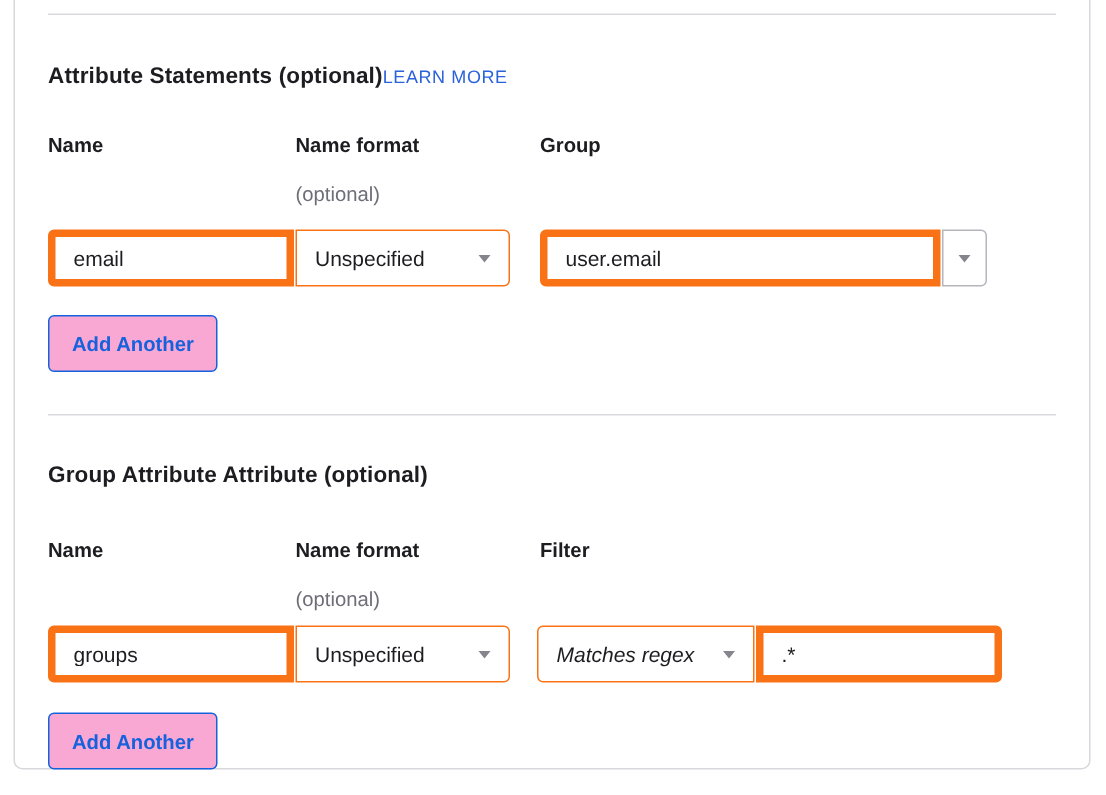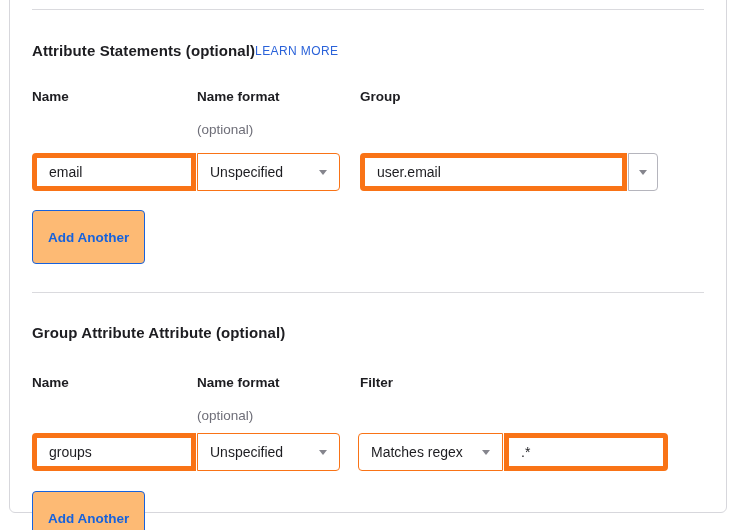--- a/index.html
+++ b/index.html
@@ -96,21 +96,21 @@
     align-items: center;
     position: relative;
     padding: 0 28px 0 12px;
     font-size: 14px;
     color: #1d1d21;
     cursor: pointer;
   }
   .dd.left-seg { border-radius: 4px 0 0 4px; }
   .dd.right-seg { border-radius: 0 4px 4px 0; margin-left: 1px; }
   .dd-format { width: 143px; }
-  .dd-filter { width: 145px; }
+  .dd-filter { width: 145px; font-style: italic; }
   .caret {
     width: 0; height: 0;
     border-left: 4px solid transparent;
     border-right: 4px solid transparent;
     border-top: 5px solid #85858d;
   }
   .dd .caret {
     position: absolute;
     right: 12px;
     top: 50%;
@@ -128,25 +128,25 @@
     border-radius: 0 4px 4px 0;
     background: #ffffff;
     display: flex;
     align-items: center;
     justify-content: center;
     cursor: pointer;
   }
   .add-btn {
     display: inline-flex;
     align-items: center;
-    height: 54px;
+    height: 38px;
     padding: 0 15px;
     border: 1px solid #1662dd;
     border-radius: 4px;
-    background: #fdba74;
+    background: #f9a8d4;
     color: #1662dd;
     font-family: "Liberation Sans", sans-serif;
     font-size: 13.5px;
     font-weight: 700;
     cursor: pointer;
   }
   .add-btn.first { margin-top: 19px; }
   .add-btn.second { margin-top: 20px; }
 </style>
 </head>

